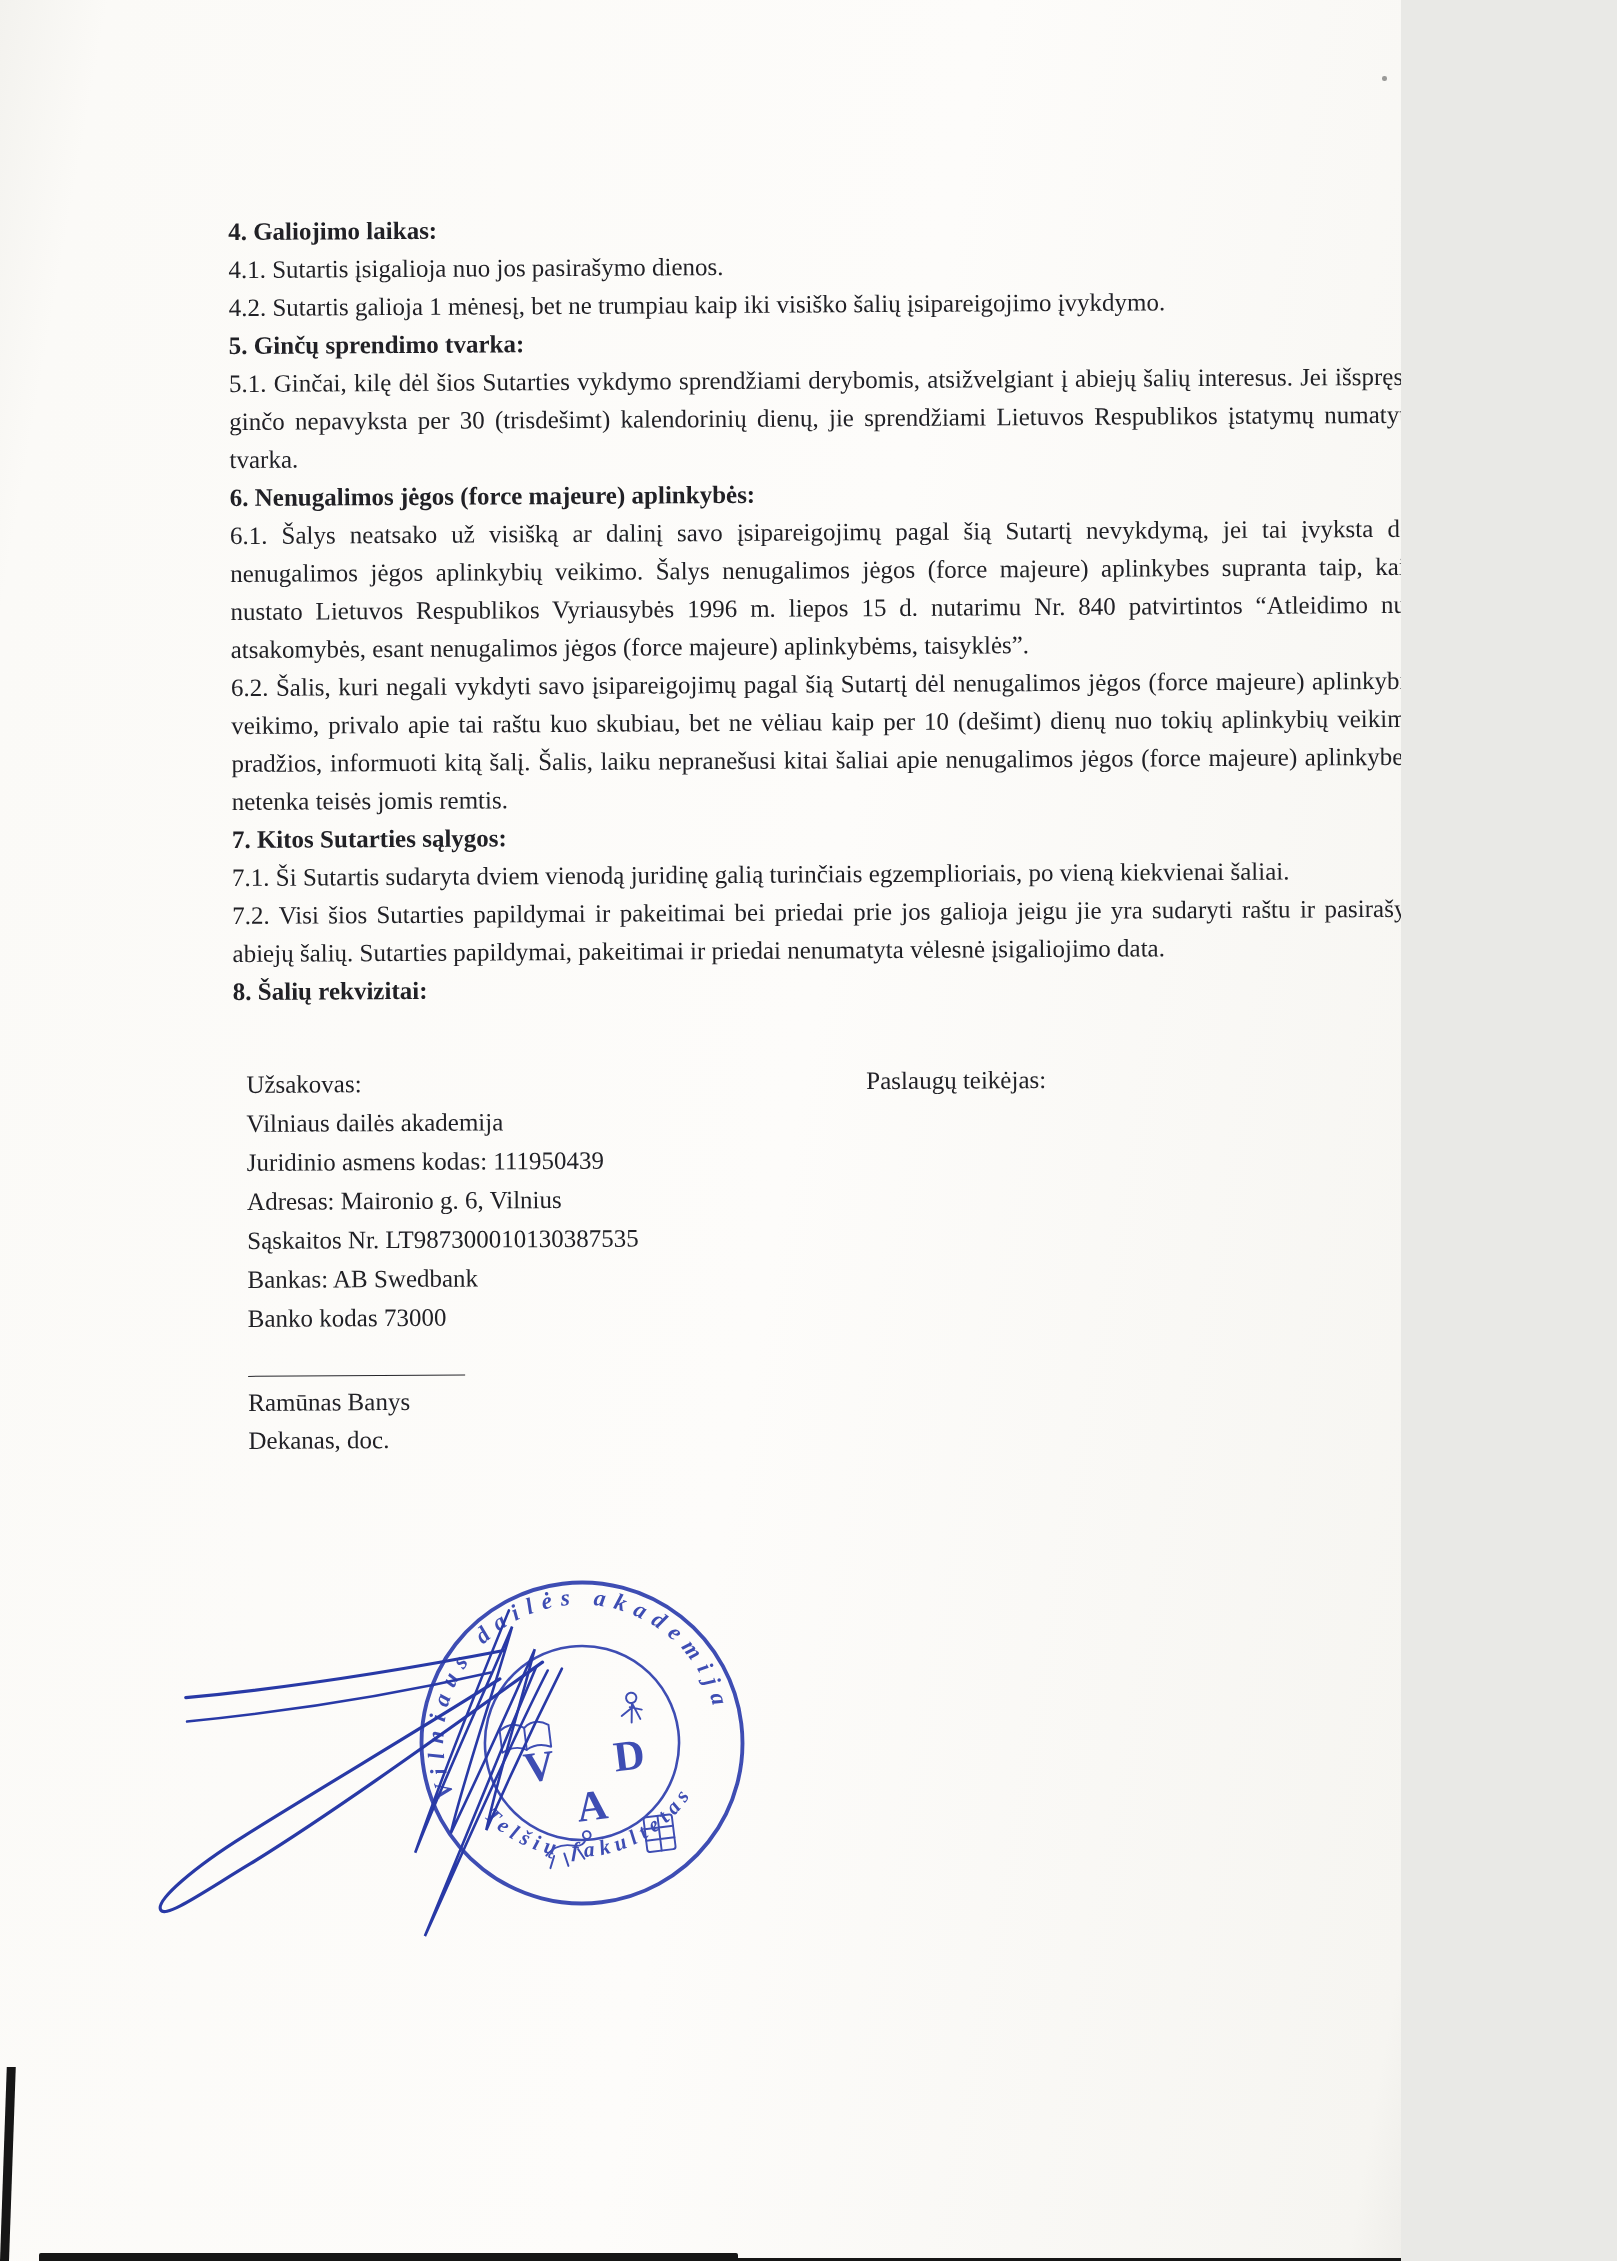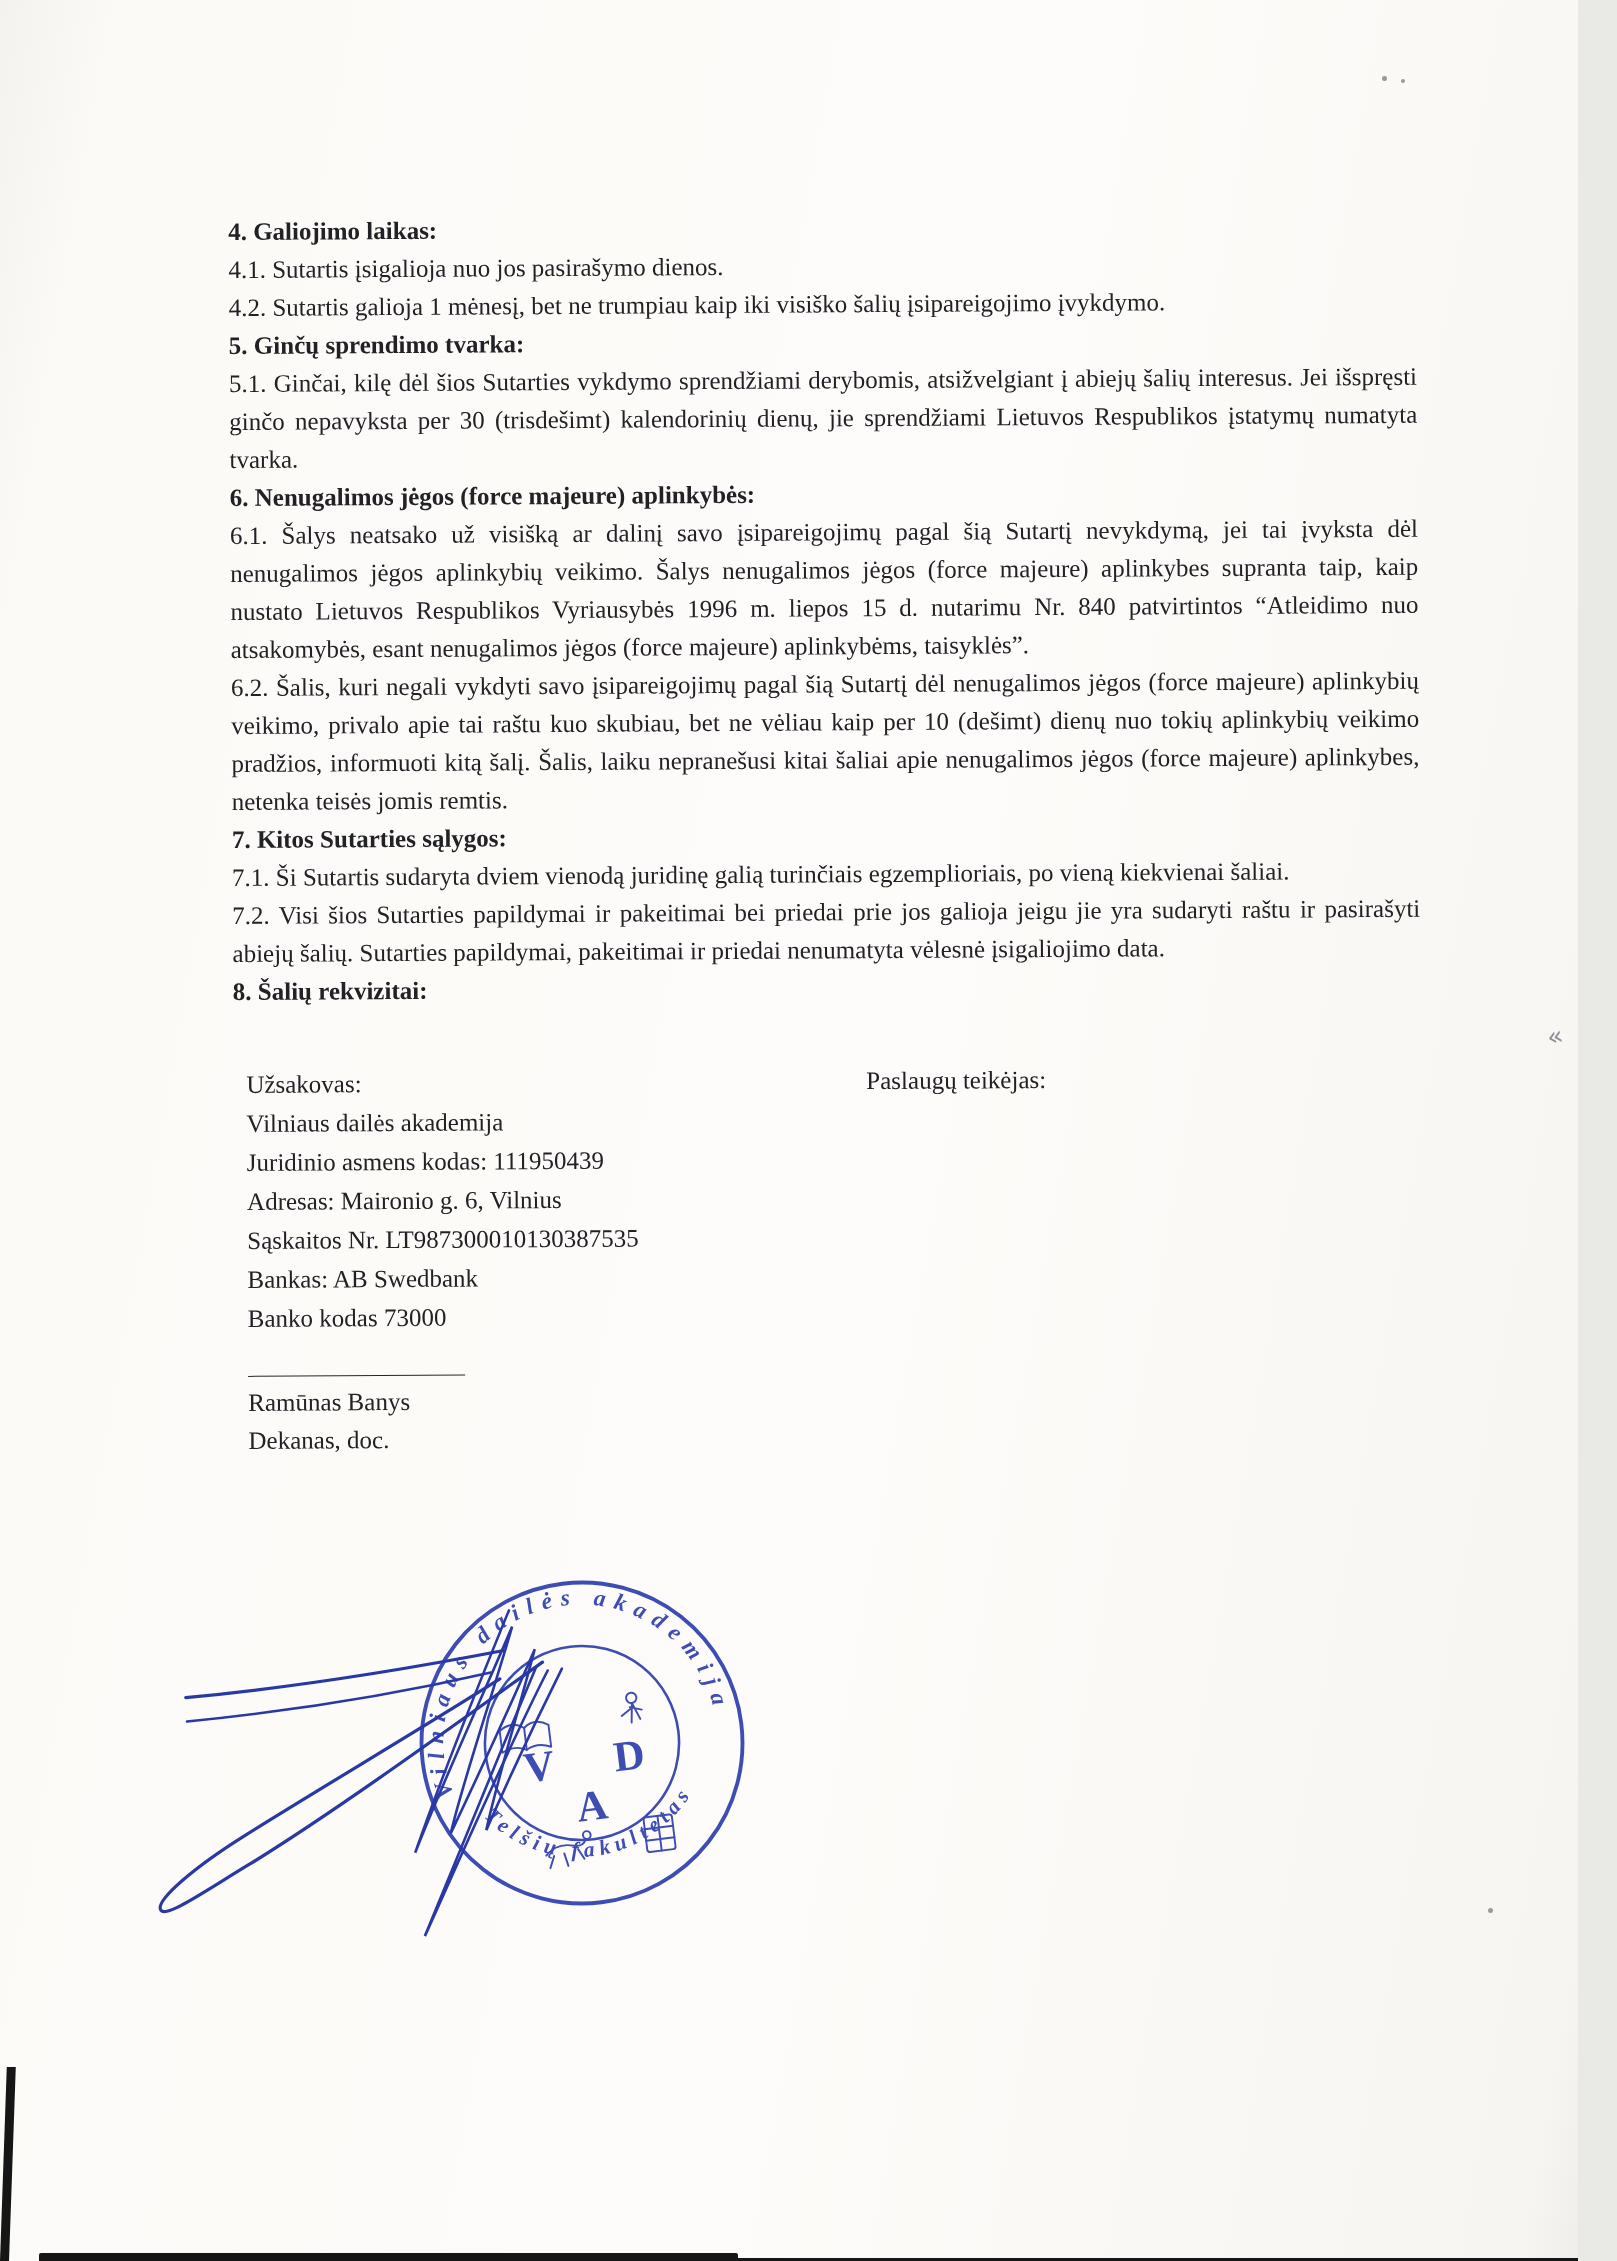--- a/index.html
+++ b/index.html
@@ -9,21 +9,21 @@
   }
   *{box-sizing:border-box;}
   html,body{margin:0;padding:0;}
   body{
     width:1617px;height:2261px;
     font-family:"Liberation Serif", serif;
     background:#e9e9e6;
   }
   .page{
     position:relative;
-    width:1578px;height:2261px;
+    width:1401px;height:2261px;
     background:linear-gradient(100deg,#f3f2ee 0%,var(--paper) 6%,#fdfcfa 55%,#f6f5f1 97%,#efeeea 100%);
     color:var(--ink);
     overflow:hidden;
   }
   .content{
     position:absolute;
     left:228px;top:213px;width:1188px;
     font-size:25px;line-height:38px;
     transform:rotate(-0.35deg);
     transform-origin:top left;

